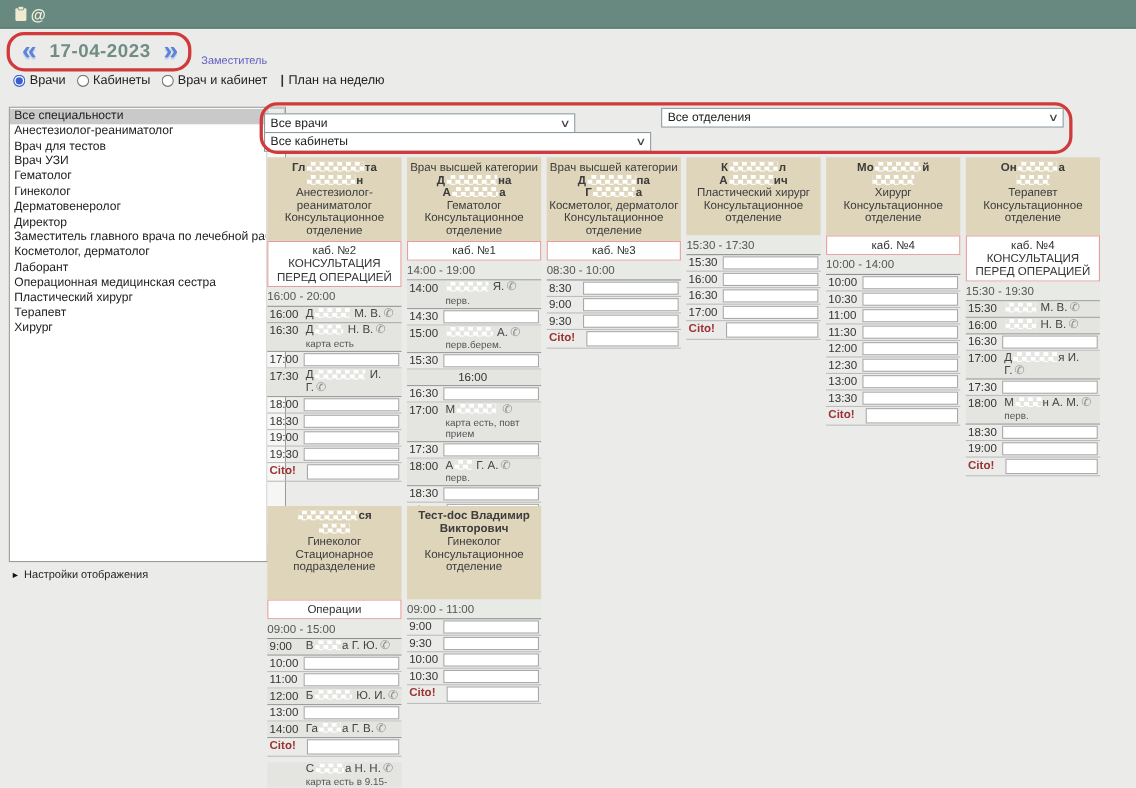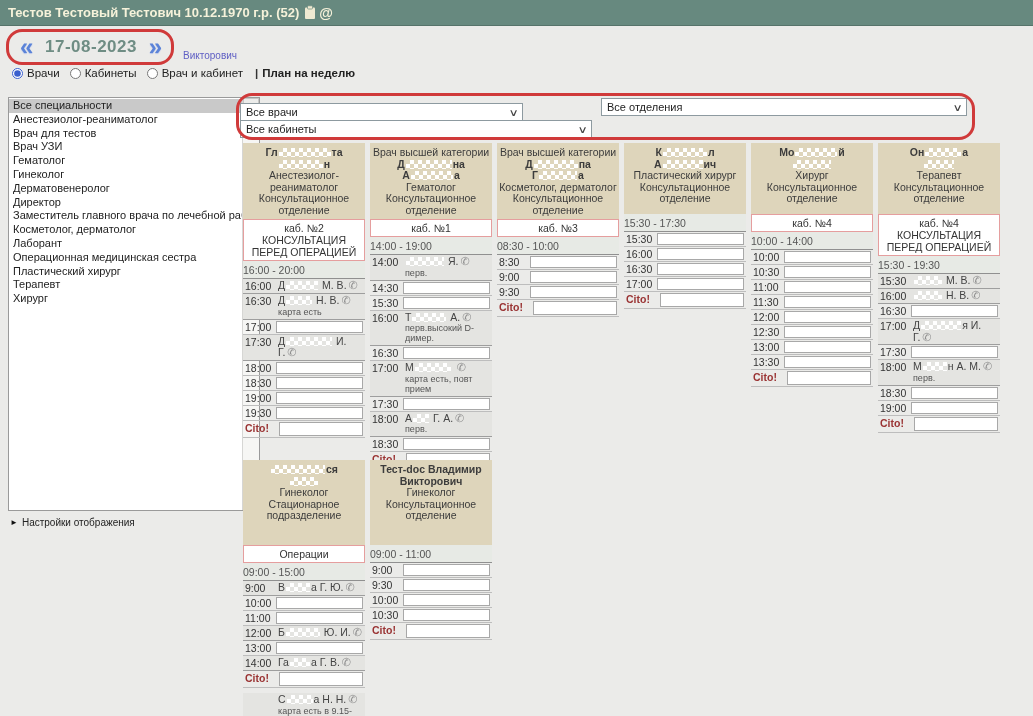--- a/index.html
+++ b/index.html
@@ -26,21 +26,21 @@
   #annot-date   { left:6px;  top:29px; width:168px; height:36px; }
   #annot-filter { left:236px; top:93px; width:739px; height:47px; }
   .nav-arrow { font-size:24px; font-weight:bold; color:#5b83d8; line-height:20px; cursor:pointer; text-shadow:0 1px 1px #b9c6e8; }
   .date-text { font-size:17px; font-weight:bold; color:#6f8d84; letter-spacing:.5px; }
   .weekday { position:absolute; left:183px; top:50px; font-size:10px; color:#5f5fc4; cursor:pointer; }
   
   .view-row { position:absolute; left:12px; top:67px; display:flex; align-items:center; font-size:11.5px; color:#222; }
   .radio-opt { display:flex; align-items:center; margin-right:10px; cursor:pointer; }
   .radio-opt input { width:11px; height:11px; margin:0 4px 0 0; accent-color:#3a5fcd; }
   .vm-sep { margin:0 4px 0 2px; font-weight:bold; color:#333; }
-  .week-plan { font-weight:bold; color:#222; cursor:pointer; }
+  .week-plan { font-weight:normal; color:#222; cursor:pointer; }
   
   .listbox {
     position:absolute; left:8px; top:97px; width:252px; height:414px;
     background:#fff; border:1px solid #9a9a9a;
   }
   .list-items { position:absolute; left:0; top:0; right:17px; bottom:0; overflow:hidden; padding-top:1px; }
   .list-item { font-size:11px; line-height:13.8px; padding-left:4px; white-space:nowrap; overflow:hidden; color:#222; cursor:default; }
   .list-item.selected { background:#c9c9c9; }
   .sb { position:absolute; right:0; top:0; width:17px; height:100%; background:#f6f6f4; border-left:1px solid #d6d6d4; }
   .sb-btn { position:absolute; left:0; width:16px; height:15px; background:#ececea; border:1px solid #c6c6c4;
@@ -89,39 +89,38 @@
     display:inline-block; height:9px; vertical-align:-1px; margin:0 1px;
     background-image:conic-gradient(#ffffff 0 25%, rgba(255,255,255,0) 25% 50%, #ffffff 50% 75%, rgba(255,255,255,0) 75%);
     background-size:8px 8px;
   }
   .extra-row { margin-top:5px; border-bottom:1px solid #9e9e9e; }
 </style>
 </head>
 <body>
 
 <div class="topbar">
-  <span>Тестов Тестовый Тестович 10.12.1970 г.р. (52)</span>
   <span class="icons">
     <span style="display:inline-flex;">
       <svg width="12" height="15" viewBox="0 0 12 15">
         <rect x="1" y="2.5" width="10" height="11.5" rx="1" fill="#f0ead2"></rect>
         <rect x="3.5" y="0.8" width="5" height="3.2" rx="0.8" fill="#f0ead2" stroke="#67897f" stroke-width="0.7"></rect>
       </svg>
     </span>
     <span class="at-icon">@</span>
   </span>
 </div>
 
 <div class="date-wrap">
   <span class="nav-arrow">«</span>
-  <span class="date-text">17-08-2023</span>
+  <span class="date-text">17-04-2023</span>
   <span class="nav-arrow">»</span>
 </div>
 <div class="annot" id="annot-date"></div>
-<span class="weekday">Викторович</span>
+<span class="weekday">Заместитель</span>
 
 <div class="view-row">
   <span id="radio-group" style="display:flex;align-items:flex-end;">
       <label class="radio-opt">
         <input type="radio" name="vm" checked="" style="">
         <span>Врачи</span>
       </label>
       <label class="radio-opt">
         <input type="radio" name="vm" style="">
         <span>Кабинеты</span>
@@ -243,27 +242,30 @@
       <div class="hours">14:00 - 19:00</div>
       <div class="slots">
         <div class="slot-row booked-row">
           <span class="stime">14:00</span>
           <div class="booked"><span class="pname"><span class="redact" style="width: 38px;"></span> Я.</span><span class="phone">✆</span><div class="note">перв.</div></div>
         </div>
         <div class="slot-row">
           <span class="stime">14:30</span>
           <div class="cell-empty"></div>
         </div>
+        <div class="slot-row booked-row">
+          <span class="stime">15:00</span>
+          <div class="booked"><span class="pname"><span class="redact" style="width: 42px;"></span> А.</span><span class="phone">✆</span><div class="note">перв.берем.</div></div>
+        </div>
         <div class="slot-row">
           <span class="stime">15:30</span>
           <div class="cell-empty"></div>
         </div>
         <div class="slot-row booked-row">
           <span class="stime">16:00</span>
-          <div class="booked"><span class="pname">Т<span class="redact" style="width: 34px;"></span> А.</span><span class="phone">✆</span><div class="note">перв.высокий D-димер.</div></div>
         </div>
         <div class="slot-row">
           <span class="stime">16:30</span>
           <div class="cell-empty"></div>
         </div>
         <div class="slot-row booked-row">
           <span class="stime">17:00</span>
           <div class="booked"><span class="pname">М<span class="redact" style="width: 36px;"></span> </span><span class="phone">✆</span><div class="note">карта есть, повт прием</div></div>
         </div>
         <div class="slot-row">

